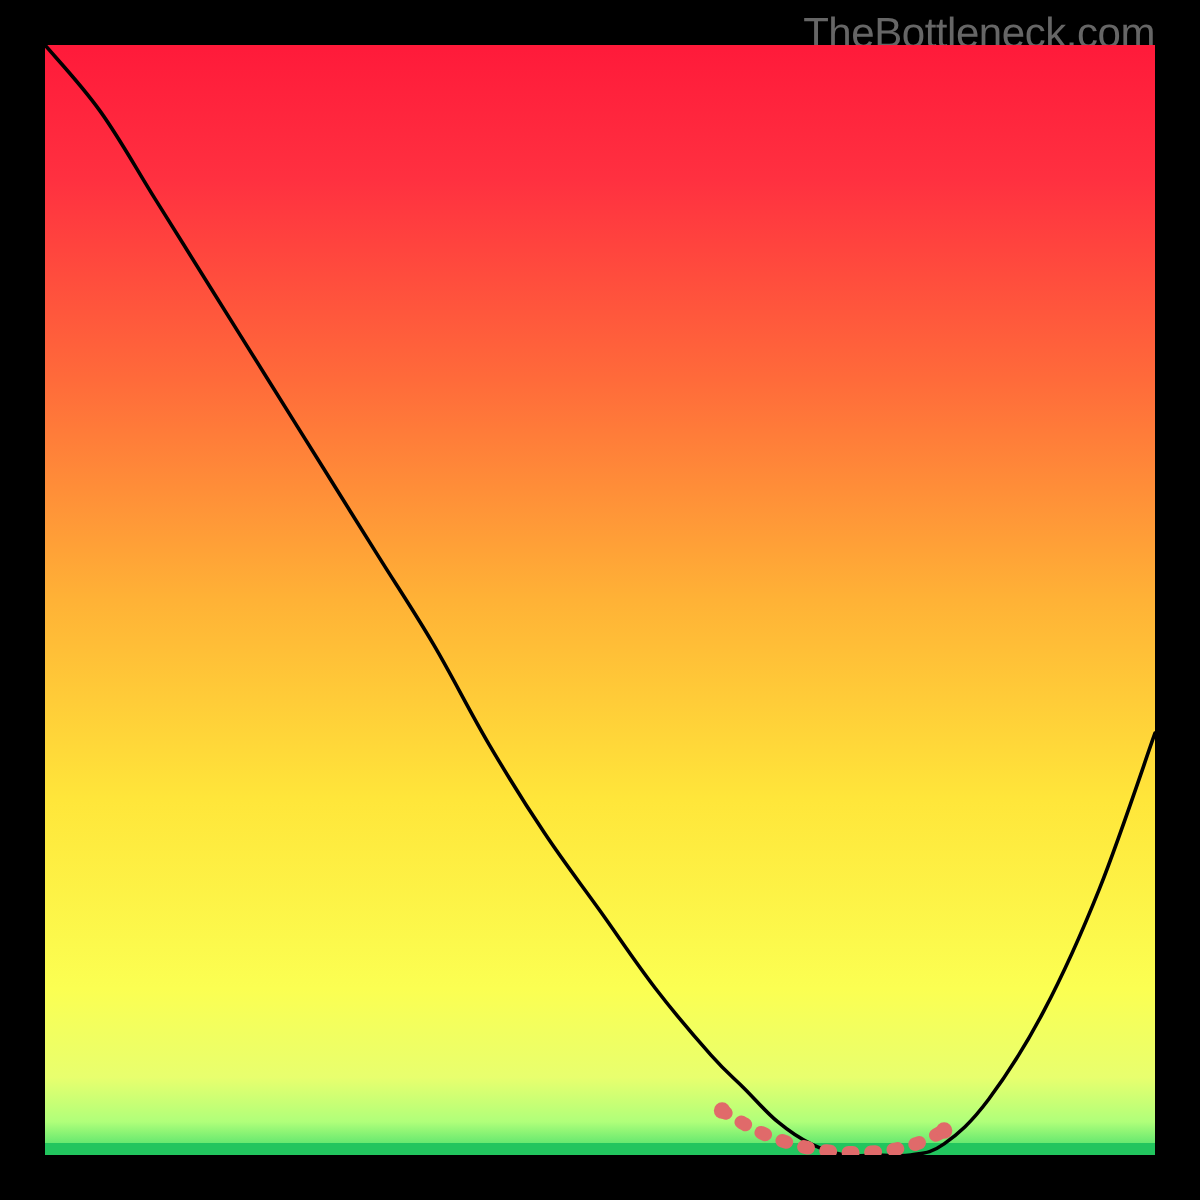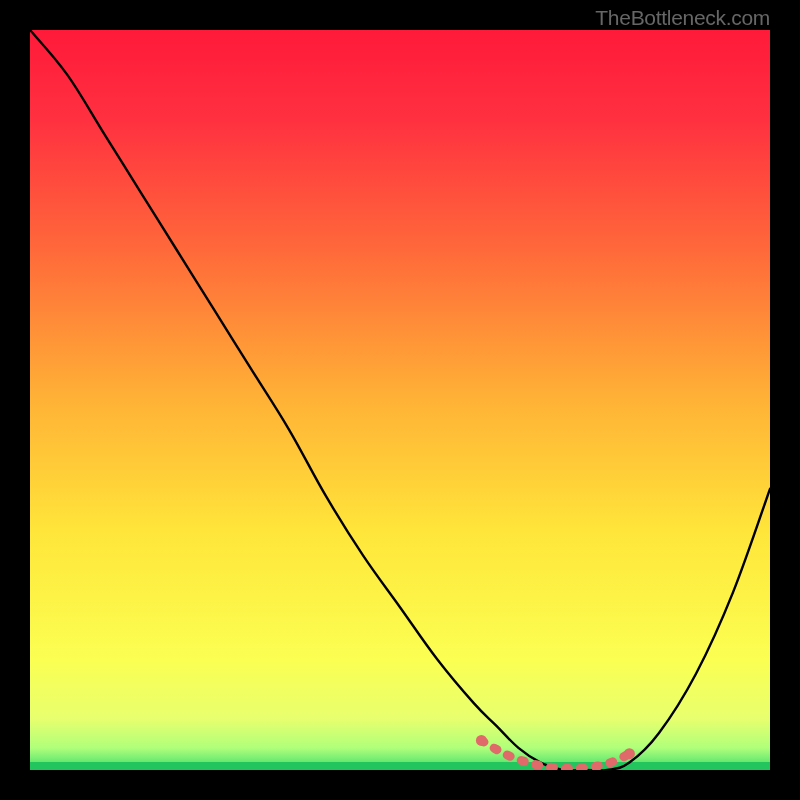--- a/index.html
+++ b/index.html
@@ -28,21 +28,21 @@
     left: 0;
     top: 0;
     width: 740px;
     height: 740px;
   }
   .watermark {
     position: absolute;
     right: 30px;
     top: 6px;
     font-family: Arial, Helvetica, sans-serif;
-    font-size: 21px;
+    font-size: 28px;
     color: #666;
     font-weight: 500;
     letter-spacing: -0.3px;
   }
   .curve-svg {
     position: absolute;
     left: 0;
     top: 0;
     width: 740px;
     height: 740px;

